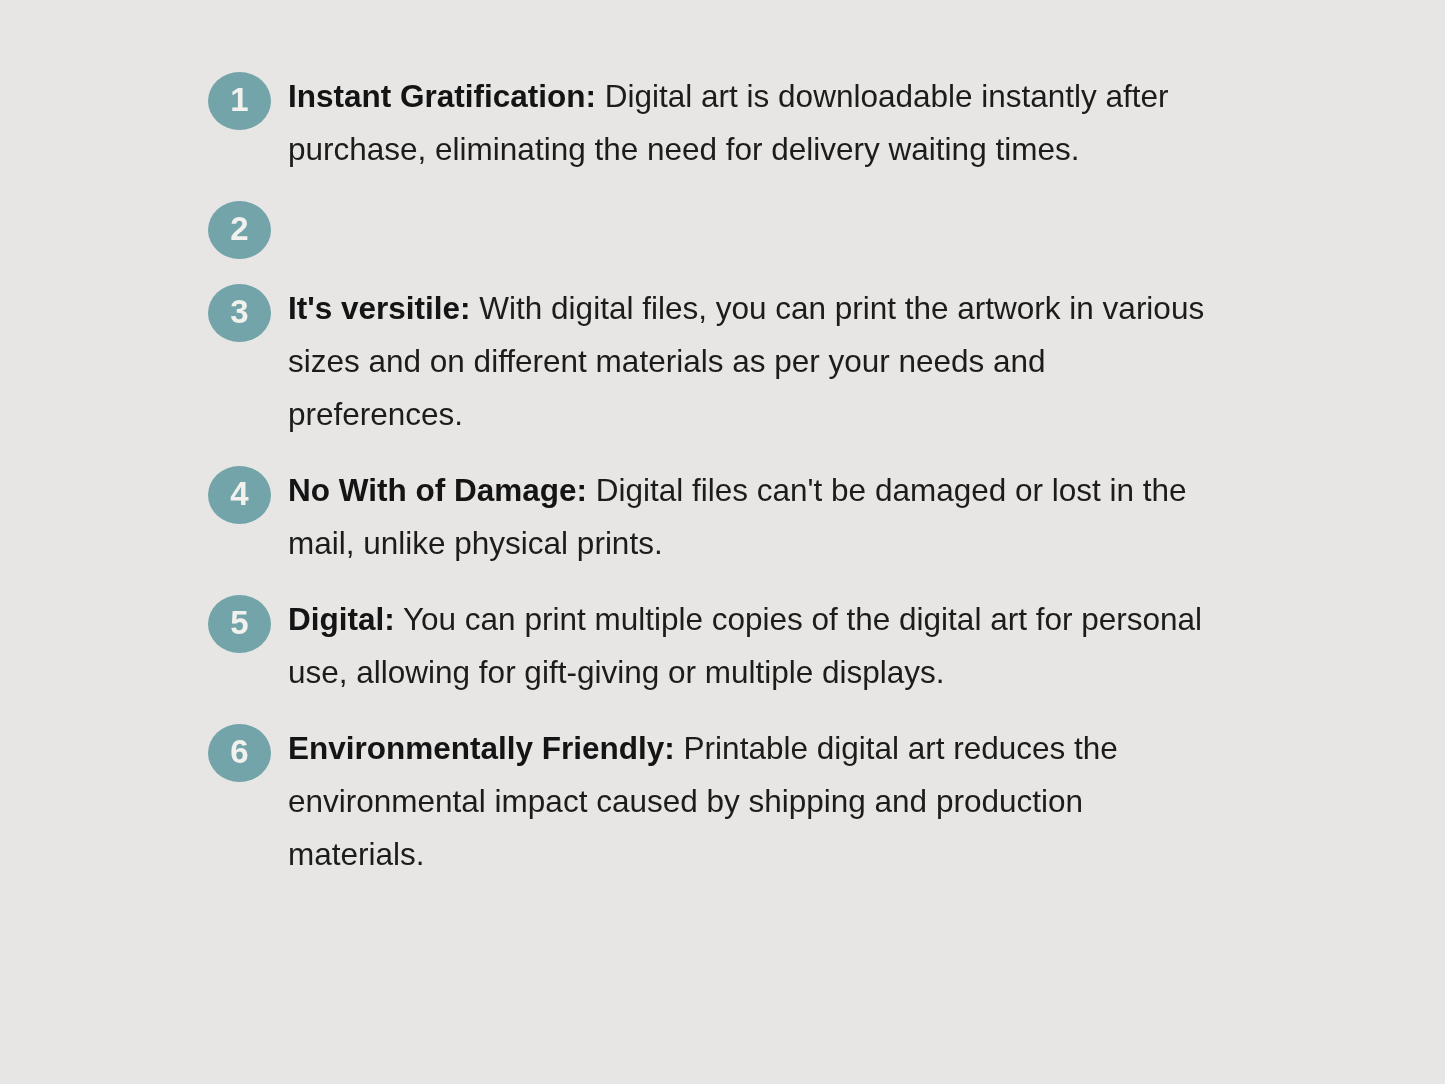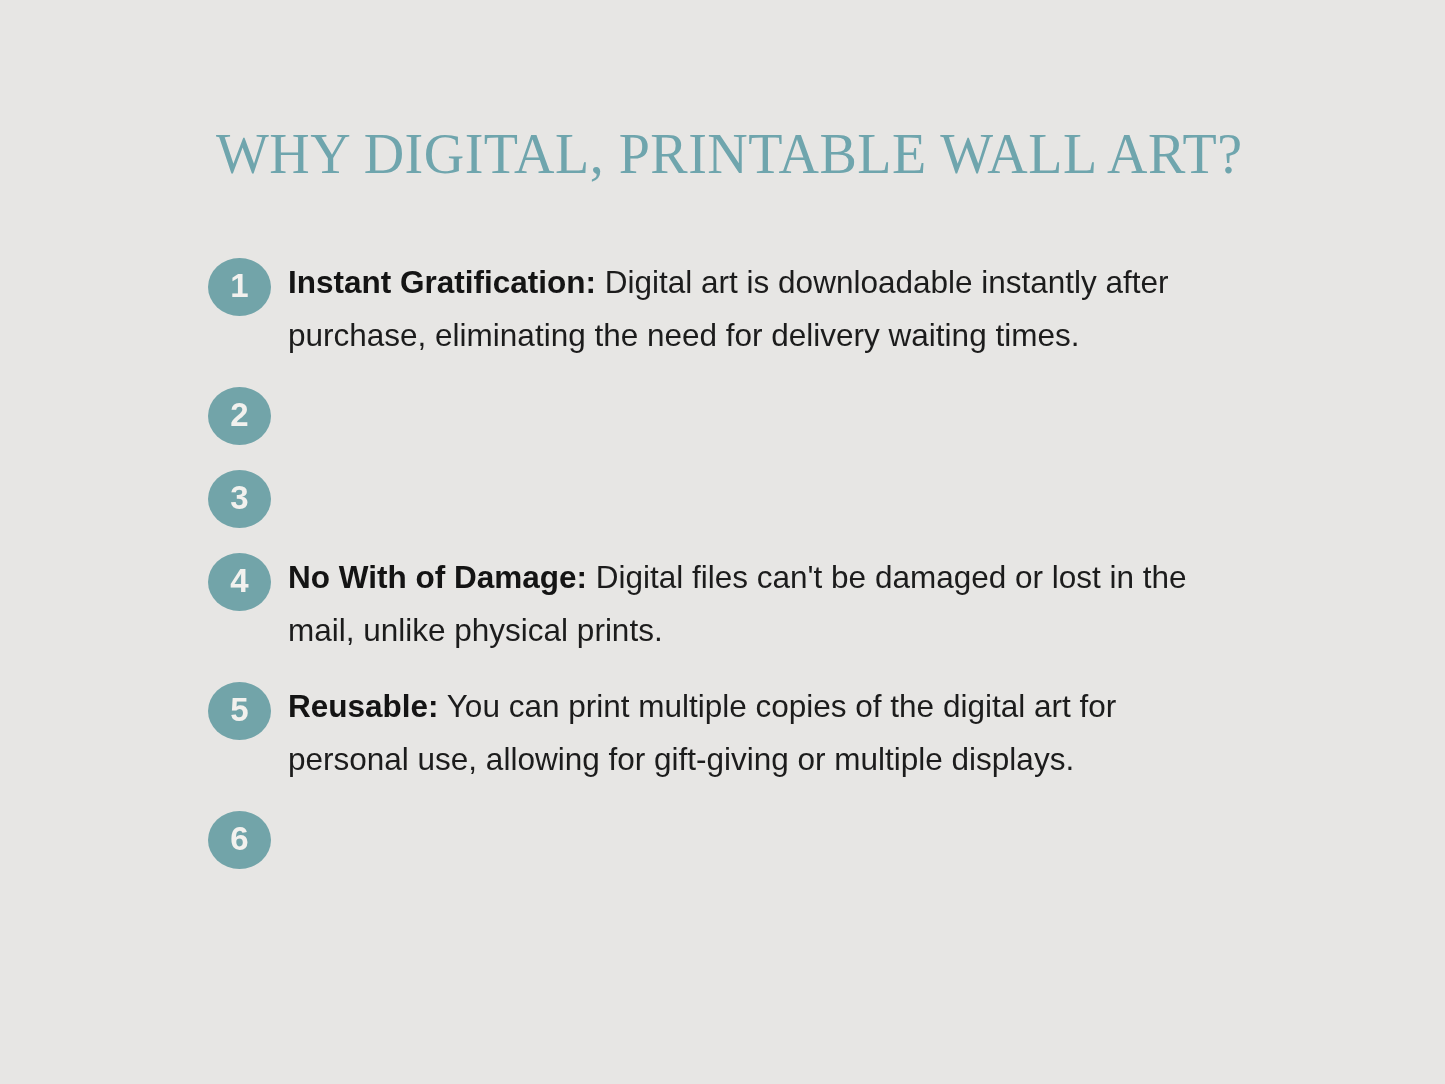--- a/index.html
+++ b/index.html
@@ -64,46 +64,47 @@
   .content b {
     font-weight: 700;
     color: var(--label-color, #141414);
   }
 </style>
 </head>
 <body>
 
 <div class="page">
 
-  <h1 class="title">WHY DIGITAL, PRINTABLE WALL ART?</h1>
 
   <ol class="benefits">
 
     <li class="benefit">
       <span class="badge">1</span>
       <p class="content"><b>Instant Gratification:</b> <span>Digital art is downloadable instantly after purchase, eliminating the need for delivery waiting times.</span></p>
     </li>
 
     <li class="benefit">
       <span class="badge">2</span>
     </li>
 
     <li class="benefit">
       <span class="badge">3</span>
+      <p class="content"><b>It's versitile:</b> <span>With digital files, you can print the artwork in various sizes and on different materials as per your needs and preferences.</span></p>
     </li>
 
     <li class="benefit">
       <span class="badge">4</span>
       <p class="content"><b>No With of Damage:</b> <span>Digital files can't be damaged or lost in the mail, unlike physical prints.</span></p>
     </li>
 
     <li class="benefit">
       <span class="badge">5</span>
-      <p class="content"><b>Reusable:</b> <span>You can print multiple copies of the digital art for personal use, allowing for gift-giving or multiple displays.</span></p>
+      <p class="content"><b>Digital:</b> <span>You can print multiple copies of the digital art for personal use, allowing for gift-giving or multiple displays.</span></p>
     </li>
 
     <li class="benefit">
       <span class="badge">6</span>
+      <p class="content"><b>Environmentally Friendly:</b> <span>Printable digital art reduces the environmental impact caused by shipping and production materials.</span></p>
     </li>
 
   </ol>
 
 </div>
 
 </body></html>

